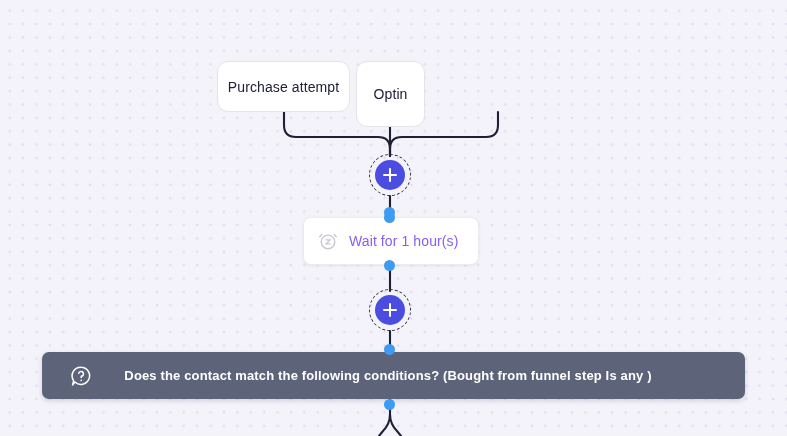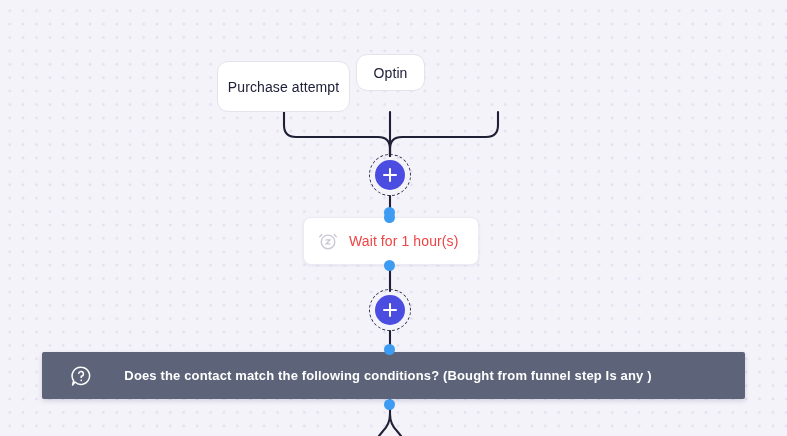--- a/index.html
+++ b/index.html
@@ -55,21 +55,21 @@
   .node-box.dashed {
     background: rgba(255,255,255,0.28);
     border: 1px dashed #b9b8c6;
     color: #20213a;
   }
 
   #trigger-purchase {
     left: 217px;  top: 61px;  width: 133px; height: 51px;
   }
   #trigger-optin {
-    left: 356px;  top: 54px;  width: 69px;  height: 37px;
+    left: 356px;  top: 61px;  width: 69px;  height: 66px;
   }
   #trigger-add-new {
     left: 431px;  top: 61px;  width: 134px; height: 51px;
   }
 
   
   #wait-node {
     position: absolute;
     left: 303px;  top: 217px;
     width: 176px; height: 48px;
@@ -79,21 +79,21 @@
     gap: 10px;
     padding-left: 13px;
     background: #ffffff;
     border: 1px solid #eceaf2;
     border-radius: 8px;
     box-shadow: 0 1px 3px rgba(40,40,80,0.07);
     z-index: 3;
   }
   #wait-node .wait-label {
     font-size: 14px;
-    color: #ef4444;
+    color: #8b5cf6;
     letter-spacing: 0.1px;
     white-space: nowrap;
   }
   .wait-icon { flex: 0 0 auto; line-height: 0; }
 
   
   .plus-node {
     position: absolute;
     width: 42px; height: 42px;
     z-index: 4;
@@ -146,21 +146,21 @@
 
   
   #condition-bar {
     position: absolute;
     left: 42px;  top: 352px;
     width: 703px; height: 47px;
     box-sizing: border-box;
     display: flex;
     align-items: center;
     background: #5d6379;
-    border-radius: 2px;
+    border-radius: 7px;
     box-shadow: 0 2px 5px rgba(40,40,80,0.16);
     z-index: 3;
   }
   #condition-bar .cond-icon {
     flex: 0 0 auto;
     margin-left: 27px;
     line-height: 0;
   }
   #condition-bar .cond-text {
     flex: 1 1 auto;

